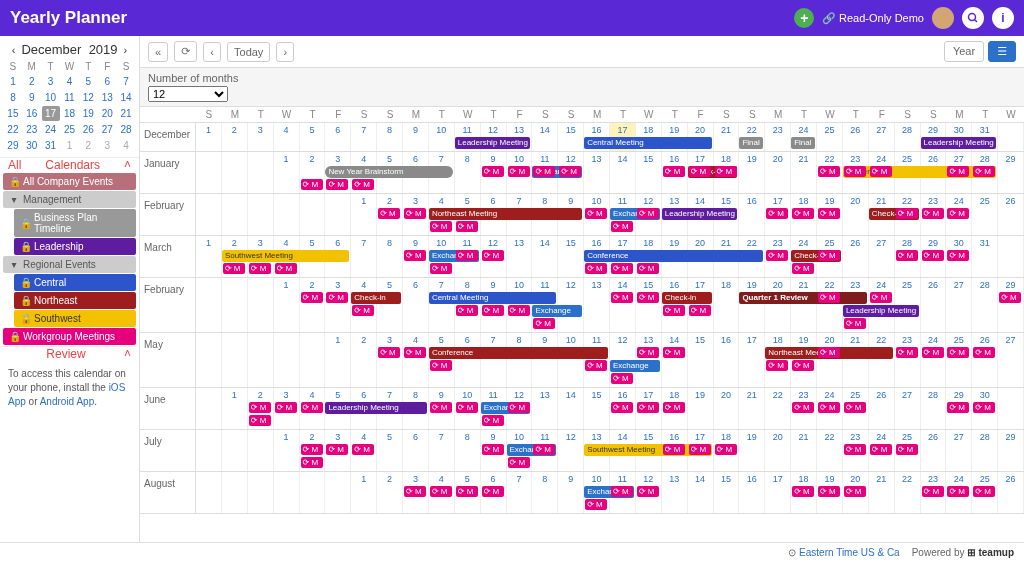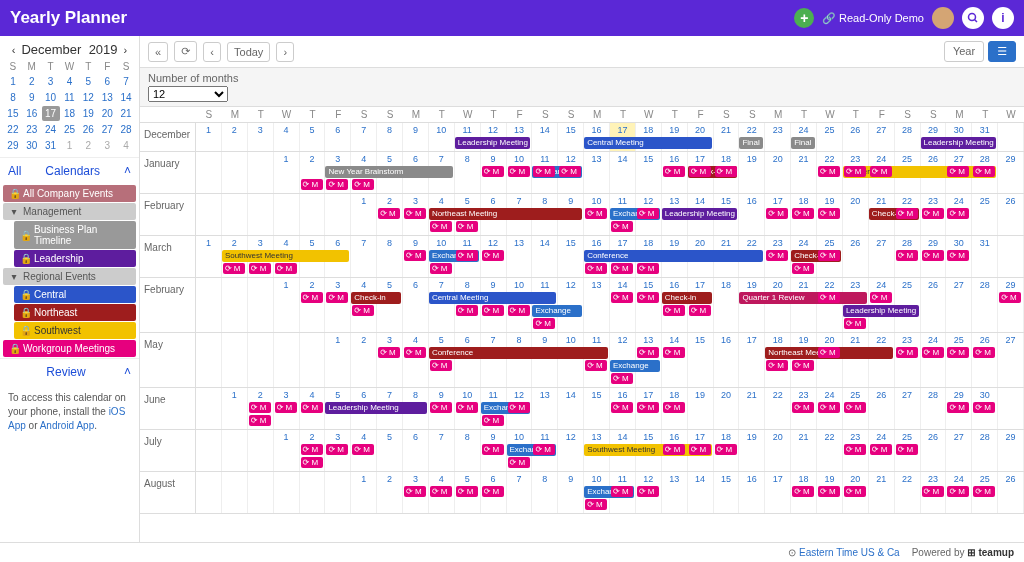--- a/index.html
+++ b/index.html
@@ -15,21 +15,21 @@
 .body{flex:1;display:flex;overflow:hidden}
 .side{width:140px;border-right:1px solid #ddd;display:flex;flex-direction:column;background:#fff;font-size:11px}
 .mini{padding:4px}
 .mini-hdr{display:flex;align-items:center;padding:2px 0;justify-content:center;gap:6px}
 .mini-title{font-size:13px;color:#333}
 .mini-grid{display:grid;grid-template-columns:repeat(7,1fr);gap:1px;text-align:center;font-size:10px}
 .mini-dow{color:#888;padding:2px 0}
 .mini-day{padding:2px 0;cursor:pointer;color:#2b70c9;border-radius:2px}
 .mini-day.today{background:#999;color:#fff}
 .mini-day.dim{color:#aaa}
-.sect-hdr{display:flex;align-items:center;padding:6px 8px;font-size:12px;color:#1d4ed8;cursor:pointer;border-top:1px solid #eee}
+.sect-hdr{display:flex;align-items:center;padding:0 8px;font-size:12px;color:#ef4444;cursor:pointer;border-top:1px solid #eee}
 .sect-hdr .sp{flex:1;text-align:center}
 .cal-item{display:flex;align-items:center;padding:3px 6px;font-size:10px;gap:4px;cursor:pointer;border-radius:2px;margin:1px 3px}
 .cal-item .lock{width:10px;text-align:center}
 .cal-item.indent{margin-left:14px}
 .about{padding:6px 8px;font-size:10px;color:#555;line-height:1.4}
 .about a{color:#2b70c9;text-decoration:none}
 .main{flex:1;display:flex;flex-direction:column;overflow:hidden}
 .tool{height:32px;display:flex;align-items:center;padding:0 8px;gap:6px;border-bottom:1px solid #ddd}
 .tool-btn{border:1px solid #ccc;background:#fff;border-radius:3px;padding:3px 6px;cursor:pointer;color:#666;font-size:11px;display:flex;align-items:center}
 .range{font-size:14px;color:#444;margin-left:8px;cursor:pointer}
@@ -304,21 +304,21 @@
               <div class="day-cell">20</div>
               <div class="day-cell">21</div>
               <div class="day-cell">22</div>
               <div class="day-cell">23</div>
               <div class="day-cell">24</div>
               <div class="day-cell">25</div>
               <div class="day-cell">26</div>
               <div class="day-cell">27</div>
               <div class="day-cell">28</div>
               <div class="day-cell">29</div>
-              <div class="evt" style="background: rgb(138, 138, 138); left: calc(15.625% + 47.25px); width: calc(15.625% - 10.75px); top: 14px;">New Year Brainstorm</div>
+              <div class="evt" style="background: rgb(138, 138, 138); left: calc(15.625% + 47.25px); width: calc(15.625% - 10.75px); top: 14px; border-radius: 6px;">New Year Brainstorm</div>
               <div class="evt" style="background: rgb(43, 112, 201); left: calc(40.625% + 33.25px); width: calc(6.25% - 5.5px); top: 14px;">Exchange</div>
               <div class="evt" style="background: rgb(158, 29, 29); left: calc(59.375% + 22.75px); width: calc(6.25% - 5.5px); top: 14px;">Check-in</div>
               <div class="evt" style="background: rgb(242, 194, 0); color: rgb(51, 51, 51); left: calc(78.125% + 12.25px); width: calc(18.75% - 12.5px); top: 14px;">Conference</div>
               <div class="chip" style="background: rgb(230, 0, 126); left: calc(12.5% + 50px); top: 27px;">⟳ M</div>
               <div class="chip" style="background: rgb(230, 0, 126); left: calc(15.625% + 48.25px); top: 27px;">⟳ M</div>
               <div class="chip" style="background: rgb(230, 0, 126); left: calc(18.75% + 46.5px); top: 27px;">⟳ M</div>
               <div class="chip" style="background: rgb(230, 0, 126); left: calc(34.375% + 37.75px); top: 14px;">⟳ M</div>
               <div class="chip" style="background: rgb(230, 0, 126); left: calc(37.5% + 36px); top: 14px;">⟳ M</div>
               <div class="chip" style="background: rgb(230, 0, 126); left: calc(40.625% + 34.25px); top: 14px;">⟳ M</div>
               <div class="chip" style="background: rgb(230, 0, 126); left: calc(43.75% + 32.5px); top: 14px;">⟳ M</div>
@@ -468,21 +468,21 @@
               <div class="day-cell">23</div>
               <div class="day-cell">24</div>
               <div class="day-cell">25</div>
               <div class="day-cell">26</div>
               <div class="day-cell">27</div>
               <div class="day-cell">28</div>
               <div class="day-cell">29</div>
               <div class="evt" style="background: rgb(158, 29, 29); left: calc(18.75% + 45.5px); width: calc(6.25% - 5.5px); top: 14px;">Check-in</div>
               <div class="evt" style="background: rgb(43, 85, 201); left: calc(28.125% + 40.25px); width: calc(15.625% - 10.75px); top: 14px;">Central Meeting</div>
               <div class="evt" style="background: rgb(158, 29, 29); left: calc(56.25% + 24.5px); width: calc(6.25% - 5.5px); top: 14px;">Check-in</div>
-              <div class="evt" style="background: #be185d; left: calc(65.625% + 19.25px); width: calc(15.625% - 10.75px); top: 14px;">Quarter 1 Review</div>
+              <div class="evt" style="background: #7f1d1d; left: calc(65.625% + 19.25px); width: calc(15.625% - 10.75px); top: 14px; font-weight: bold;">Quarter 1 Review</div>
               <div class="evt" style="background: rgb(94, 29, 158); left: calc(78.125% + 12.25px); width: calc(9.375% - 7.25px); top: 27px;">Leadership Meeting</div>
               <div class="evt" style="background: rgb(43, 112, 201); left: calc(40.625% + 33.25px); width: calc(6.25% - 5.5px); top: 27px;">Exchange</div>
               <div class="chip" style="background: rgb(230, 0, 126); left: calc(12.5% + 50px); top: 14px;">⟳ M</div>
               <div class="chip" style="background: rgb(230, 0, 126); left: calc(15.625% + 48.25px); top: 14px;">⟳ M</div>
               <div class="chip" style="background: rgb(230, 0, 126); left: calc(18.75% + 46.5px); top: 27px;">⟳ M</div>
               <div class="chip" style="background: rgb(230, 0, 126); left: calc(31.25% + 39.5px); top: 27px;">⟳ M</div>
               <div class="chip" style="background: rgb(230, 0, 126); left: calc(34.375% + 37.75px); top: 27px;">⟳ M</div>
               <div class="chip" style="background: rgb(230, 0, 126); left: calc(37.5% + 36px); top: 27px;">⟳ M</div>
               <div class="chip" style="background: rgb(230, 0, 126); left: calc(40.625% + 34.25px); top: 40px;">⟳ M</div>
               <div class="chip" style="background: rgb(230, 0, 126); left: calc(50% + 29px); top: 14px;">⟳ M</div>

